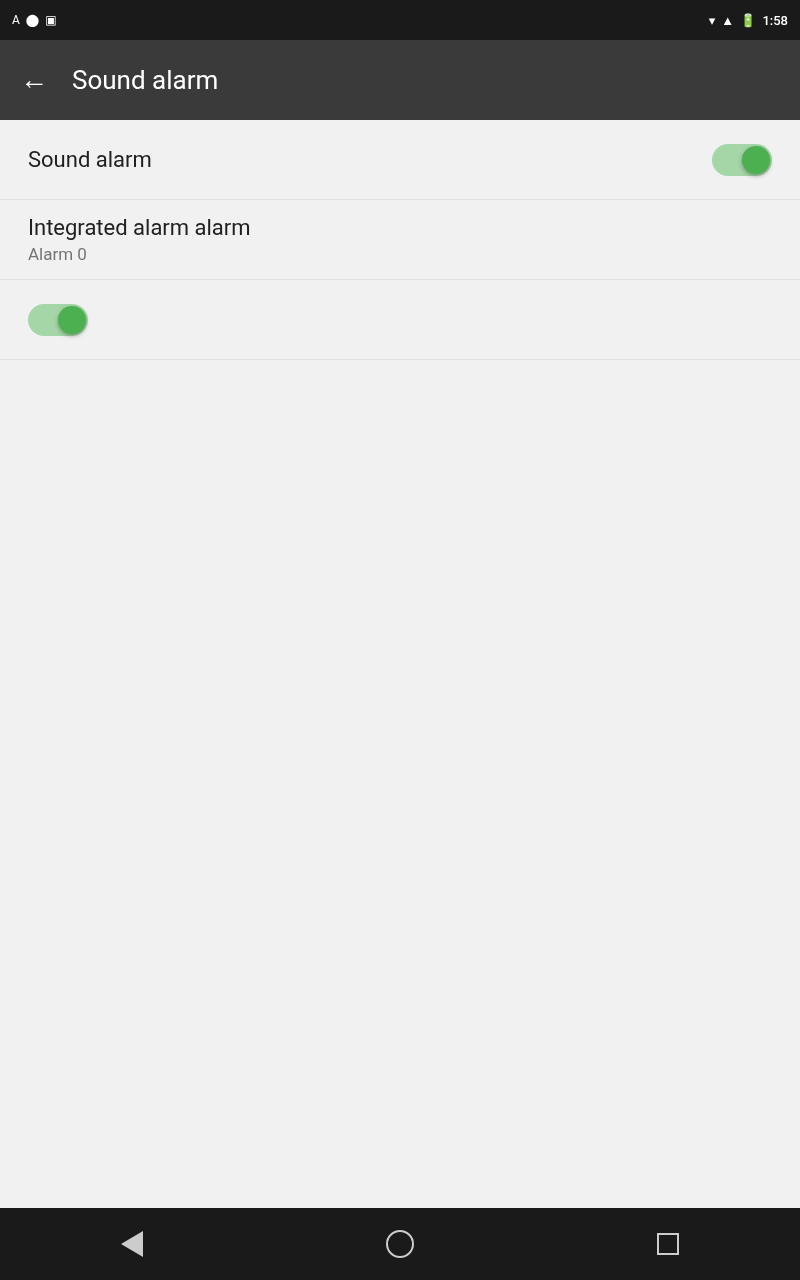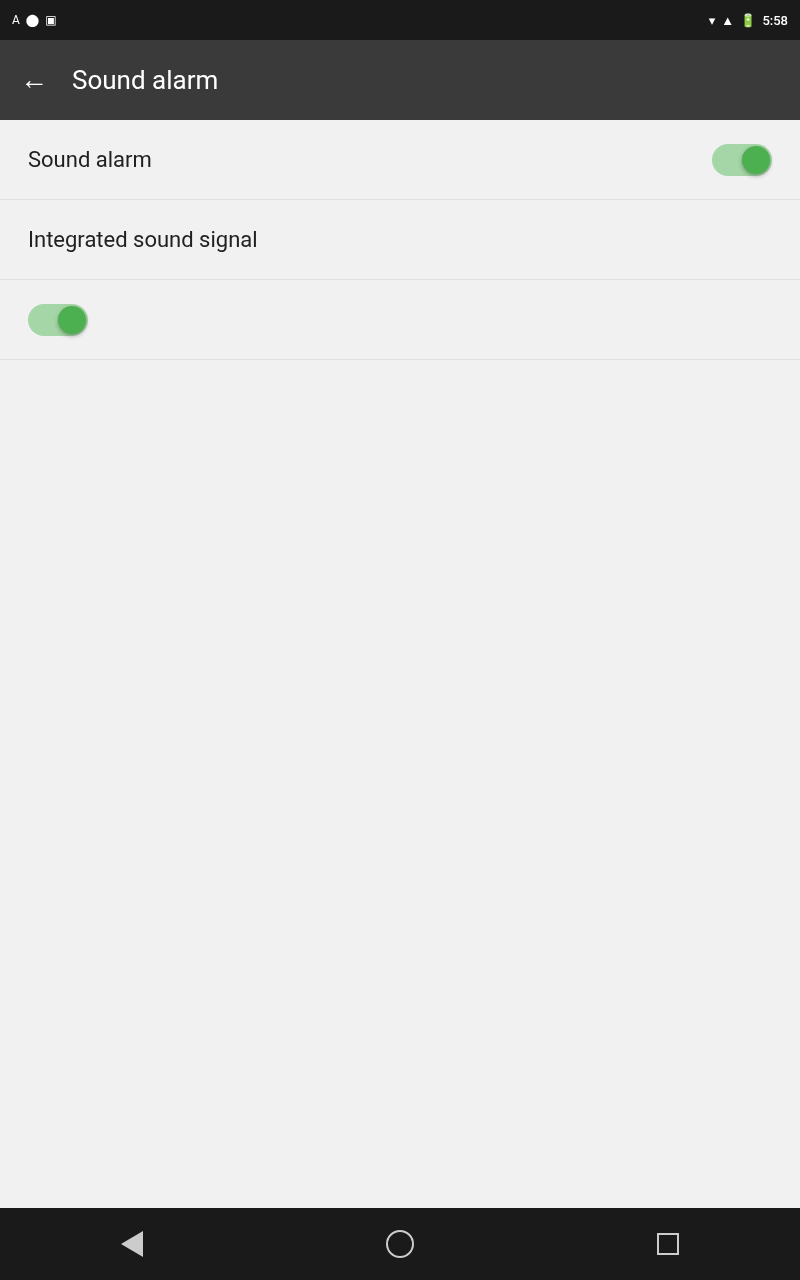--- a/index.html
+++ b/index.html
@@ -194,21 +194,21 @@
 <div class="status-bar">
   <div class="status-bar-left">
     <span class="sb-icon">A</span>
     <span class="sb-icon">⬤</span>
     <span class="sb-icon">▣</span>
   </div>
   <div class="status-bar-right">
     <span>▾</span>
     <span>▲</span>
     <span>🔋</span>
-    <span>5:58</span>
+    <span>1:58</span>
   </div>
 </div>
 
 <div class="app-bar">
   <div class="back-btn">←</div>
   <span class="app-bar-title">Sound alarm</span>
 </div>
 
 <div class="content">
 
@@ -217,21 +217,22 @@
       <span class="settings-row-title">Sound alarm</span>
     </div>
     <label class="toggle">
       <input type="checkbox" checked="" style="">
       <span class="toggle-slider"></span>
     </label>
   </div>
 
   <div class="settings-row">
     <div class="settings-row-text">
-      <span class="settings-row-title">Integrated sound signal</span>
+      <span class="settings-row-title">Integrated alarm alarm</span>
+      <span class="settings-row-subtitle">Alarm 0</span>
     </div>
   </div>
 
   <div class="settings-row">
     <label class="toggle">
       <input type="checkbox" checked="" style="">
       <span class="toggle-slider"></span>
     </label>
   </div>
 

